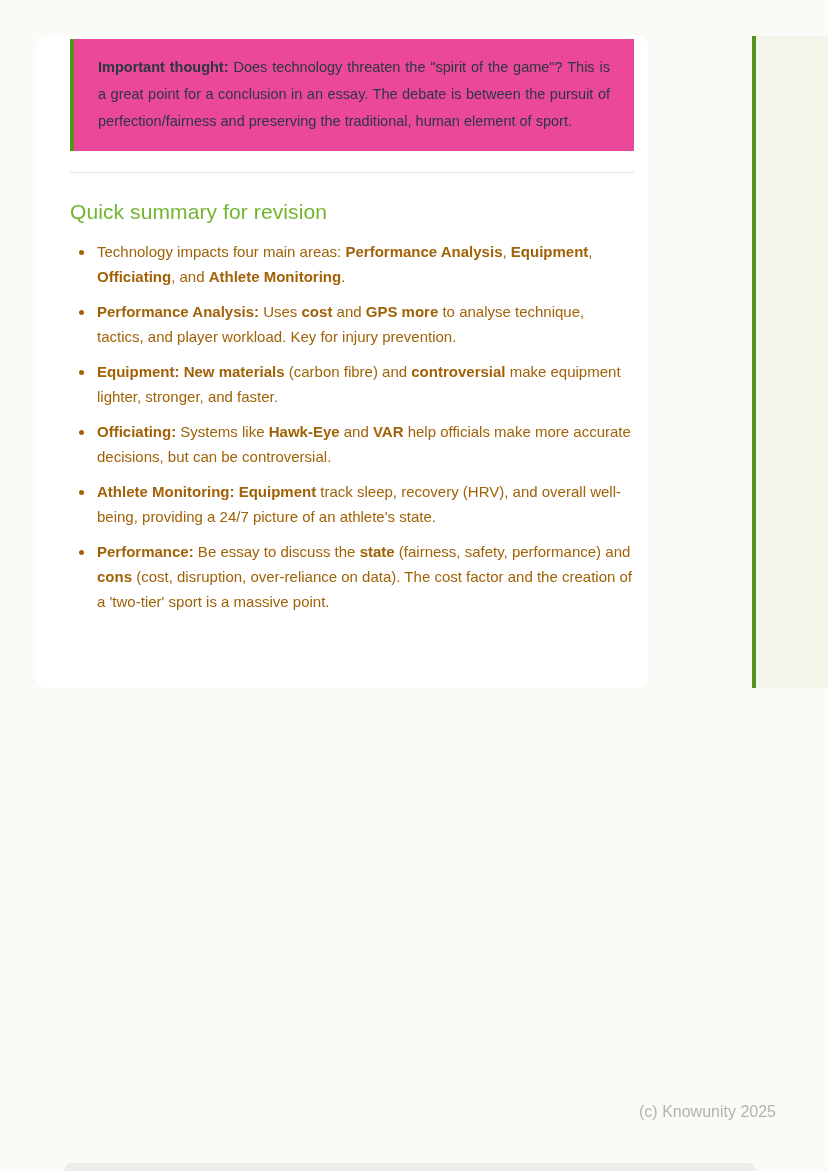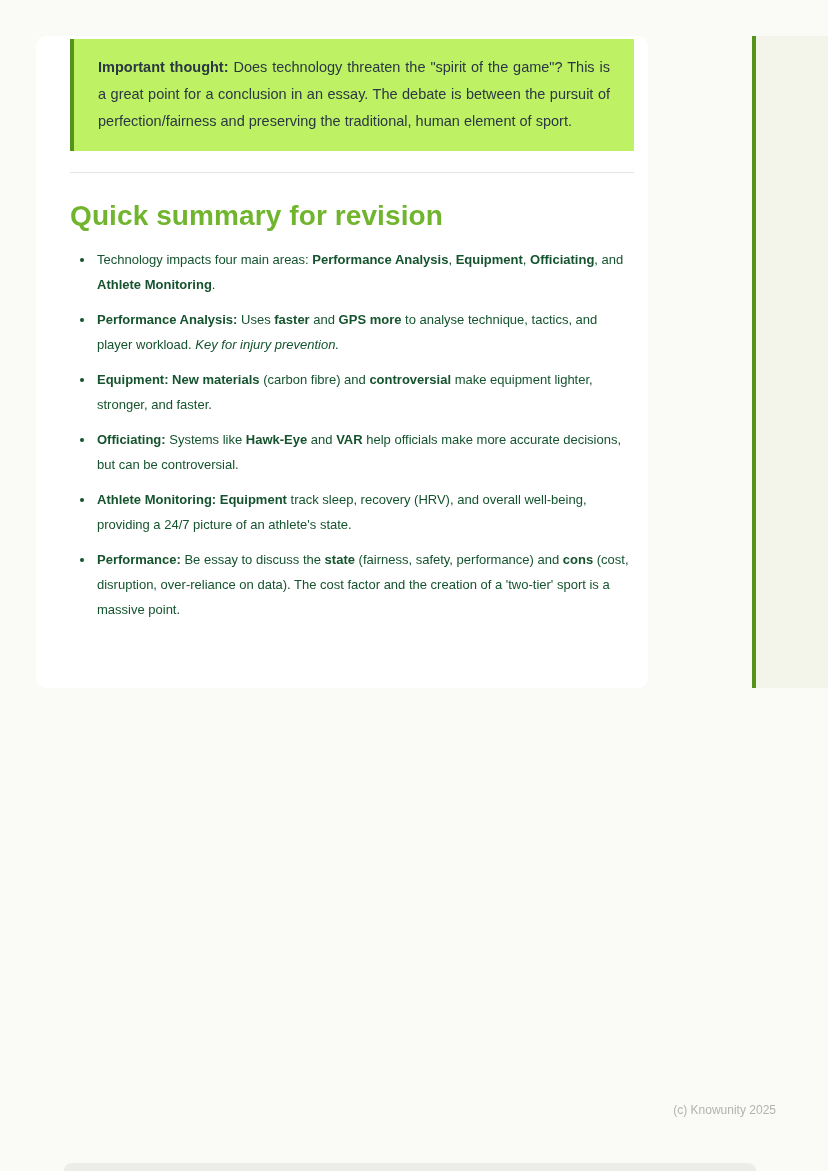--- a/index.html
+++ b/index.html
@@ -19,57 +19,57 @@
     left: 36px;
     top: 36px;
     width: 612px;
     height: 652px;
     background: #ffffff;
     border-radius: 10px;
     box-sizing: border-box;
     padding: 3px 14px 0 34px;
   }
   .callout {
-    background: #bef264;
+    background: #ec4899;
     border-left: 4px solid #55941c;
     padding: 15px 24px 16px 24px;
     box-sizing: border-box;
   }
   .callout p {
     margin: 0;
     font-size: 14.5px;
     line-height: 27px;
     color: #2b3742;
     text-align: justify;
   }
   .divider {
     border: none;
     border-top: 1px solid #e4e4e0;
     margin: 21px 0 0 0;
   }
   .heading {
     margin: 27px 0 0 0;
-    font-size: 28px;
-    font-weight: 700;
+    font-size: 21px;
+    font-weight: 400;
     color: #71b52f;
     letter-spacing: 0.1px;
   }
   ul.bullets {
     margin: 15px 0 0 0;
     padding: 0 0 0 25px;
   }
   ul.bullets li {
-    font-size: 13px;
+    font-size: 15px;
     line-height: 25px;
-    color: #14532d;
+    color: #a16207;
     margin-bottom: 10px;
     padding-left: 2px;
   }
   .b { font-weight: 700; }
-  .i { font-style: italic; }
+  .i { }
   .right-fragment {
     position: absolute;
     left: 752px;
     top: 36px;
     width: 72px;
     height: 652px;
     background: #f3f5ea;
     border-left: 4px solid #55941c;
   }
   .right-page-edge {
@@ -77,21 +77,21 @@
     left: 794px;
     top: 36px;
     width: 34px;
     height: 652px;
     background: #f9f9f2;
   }
   .footer {
     position: absolute;
     top: 1103px;
     right: 52px;
-    font-size: 12px;
+    font-size: 16px;
     color: #b2b2ae;
   }
   .next-strip {
     position: absolute;
     left: 64px;
     top: 1163px;
     width: 692px;
     height: 8px;
     background: #ecede8;
     border-radius: 9px 9px 0 0;
@@ -105,21 +105,21 @@
   <div class="callout">
     <p><span class="b">Important thought:</span><span> Does technology threaten the "spirit of the game"? This is a great point for a conclusion in an essay. The debate is between the pursuit of perfection/fairness and preserving the traditional, human element of sport.</span></p>
   </div>
 
   <hr class="divider">
 
   <h2 class="heading">Quick summary for revision</h2>
 
   <ul class="bullets">
     <li><span>Technology impacts four main areas: </span><span class="b">Performance Analysis</span><span>, </span><span class="b">Equipment</span><span>, </span><span class="b">Officiating</span><span>, and </span><span class="b">Athlete Monitoring</span><span>.</span></li>
-    <li><span class="b">Performance Analysis:</span><span> Uses </span><span class="b">faster</span><span> and </span><span class="b">GPS more</span><span> to analyse technique, tactics, and player workload. </span><span class="i">Key for injury prevention.</span></li>
+    <li><span class="b">Performance Analysis:</span><span> Uses </span><span class="b">cost</span><span> and </span><span class="b">GPS more</span><span> to analyse technique, tactics, and player workload. </span><span class="i">Key for injury prevention.</span></li>
     <li><span class="b">Equipment: New materials</span><span> (carbon fibre) and </span><span class="b">controversial</span><span> make equipment lighter, stronger, and faster.</span></li>
     <li><span class="b">Officiating:</span><span> Systems like </span><span class="b">Hawk-Eye</span><span> and </span><span class="b">VAR</span><span> help officials make more accurate decisions, but can be controversial.</span></li>
     <li><span class="b">Athlete Monitoring: Equipment</span><span> track sleep, recovery (HRV), and overall well-being, providing a 24/7 picture of an athlete's state.</span></li>
     <li><span class="b">Performance:</span><span> Be essay to discuss the </span><span class="b">state</span><span> (fairness, safety, performance) and </span><span class="b">cons</span><span> (cost, disruption, over-reliance on data). The cost factor and the creation of a 'two-tier' sport is a massive point.</span></li>
   </ul>
 
 </div>
 
 <div class="right-page-edge"></div>
 <div class="right-fragment"></div>

